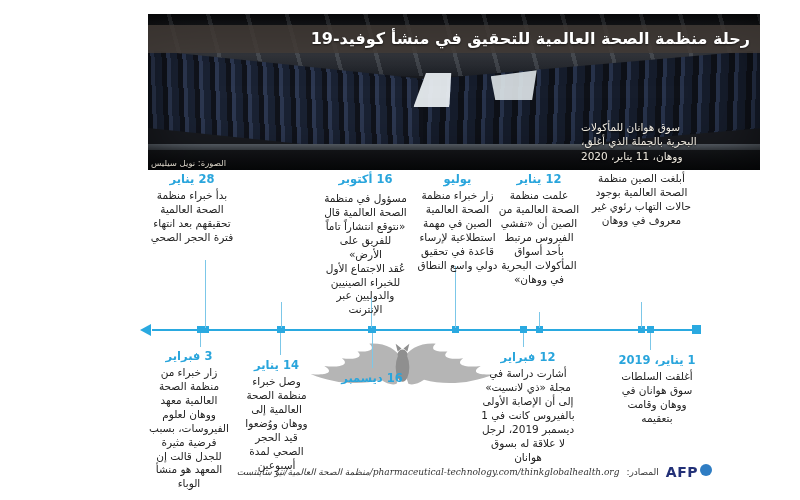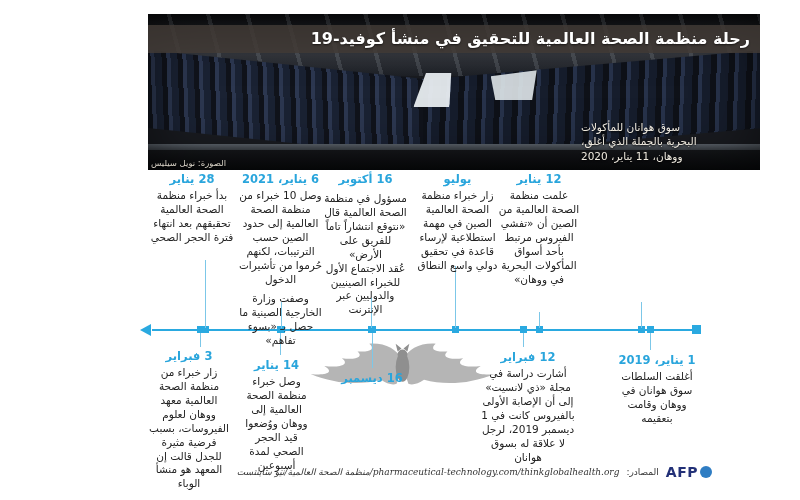--- a/index.html
+++ b/index.html
@@ -40,21 +40,21 @@
   .tl-endcap{position:absolute;left:692px;top:325px;width:9px;height:9px;background:#2aa9e0;z-index:1;}
   .tick{position:absolute;top:326px;width:7px;height:7px;background:#2aa9e0;z-index:1;}
   .conn{position:absolute;width:1px;background:#7cc7e8;z-index:1;}
   
   .evt{position:absolute;text-align:center;direction:rtl;z-index:2;}
   .evt .date{color:#29a5dc;font-weight:bold;font-size:11.5px;line-height:1.25;margin-bottom:3px;}
   .evt .body{color:#232323;font-size:10.5px;line-height:1.32;}
   .evt .p2{margin-top:6px;}
   
   .footer{position:absolute;right:88px;top:464px;display:flex;direction:rtl;align-items:center;gap:7px;z-index:2;}
-  .afp-logo{direction:ltr;display:flex;align-items:center;gap:2px;}
+  .afp-logo{direction:ltr;display:flex;align-items:flex-start;gap:2px;}
   .afp-word{color:#223077;font-weight:bold;font-size:14px;letter-spacing:.5px;font-family:"DejaVu Sans",sans-serif;}
   .afp-globe{width:12px;height:12px;border-radius:50%;background:#2f7dc3;display:inline-block;}
   .src-label{color:#333;font-size:9px;}
   .src-text{color:#333;font-size:9px;font-style:italic;font-family:"DejaVu Serif",serif;}
 </style>
 </head>
 <body>
 
 <div id="canvas">
 
@@ -104,38 +104,34 @@
   <i class="conn" style="left:371px;top:298px;height:30px"></i>
   <i class="conn" style="left:281px;top:302px;height:26px"></i>
   <i class="conn" style="left:205px;top:260px;height:68px"></i>
   <i class="conn" style="left:650px;top:333px;height:17px"></i>
   <i class="conn" style="left:523px;top:333px;height:14px"></i>
   <i class="conn" style="left:372px;top:333px;height:35px"></i>
   <i class="conn" style="left:280px;top:333px;height:22px"></i>
   <i class="conn" style="left:200px;top:333px;height:14px"></i>
 
   <div class="evt" style="left:585px;top:172px;width:113px">
+    <div class="body">أبلغت الصين منظمة الصحة العالمية بوجود حالات التهاب رئوي غير معروف في ووهان</div>
   </div>
   <div class="evt" style="left:498px;top:172px;width:82px">
     <div class="date">12 يناير</div>
     <div class="body">علمت منظمة الصحة العالمية من الصين أن «تفشي الفيروس مرتبط بأحد أسواق المأكولات البحرية في ووهان»</div>
   </div>
   <div class="evt" style="left:416px;top:172px;width:83px">
     <div class="date">يوليو</div>
     <div class="body">زار خبراء منظمة الصحة العالمية الصين في مهمة استطلاعية لإرساء قاعدة في تحقيق دولي واسع النطاق</div>
   </div>
   <div class="evt" style="left:322px;top:172px;width:87px">
     <div class="date">16 أكتوبر</div>
     <div class="body p2">مسؤول في منظمة الصحة العالمية قال «نتوقع انتشاراً تاماً للفريق على الأرض»</div>
     <div class="body">عُقد الاجتماع الأول للخبراء الصينيين والدوليين عبر الإنترنت</div>
-  </div>
-  <div class="evt" style="left:238px;top:172px;width:85px">
-    <div class="date">6 يناير، 2021</div>
-    <div class="body">وصل 10 خبراء من منظمة الصحة العالمية إلى حدود الصين حسب الترتيبات، لكنهم حُرموا من تأشيرات الدخول</div>
-    <div class="body p2">وصفت وزارة الخارجية الصينية ما حصل بـ «بسوء تفاهم»</div>
   </div>
   <div class="evt" style="left:150px;top:172px;width:84px">
     <div class="date">28 يناير</div>
     <div class="body">بدأ خبراء منظمة الصحة العالمية تحقيقهم بعد انتهاء فترة الحجر الصحي</div>
   </div>
 
   <div class="evt" style="left:616px;top:353px;width:82px">
     <div class="date">1 يناير، 2019</div>
     <div class="body">أغلقت السلطات سوق هوانان في ووهان وقامت بتعقيمه</div>
   </div>

